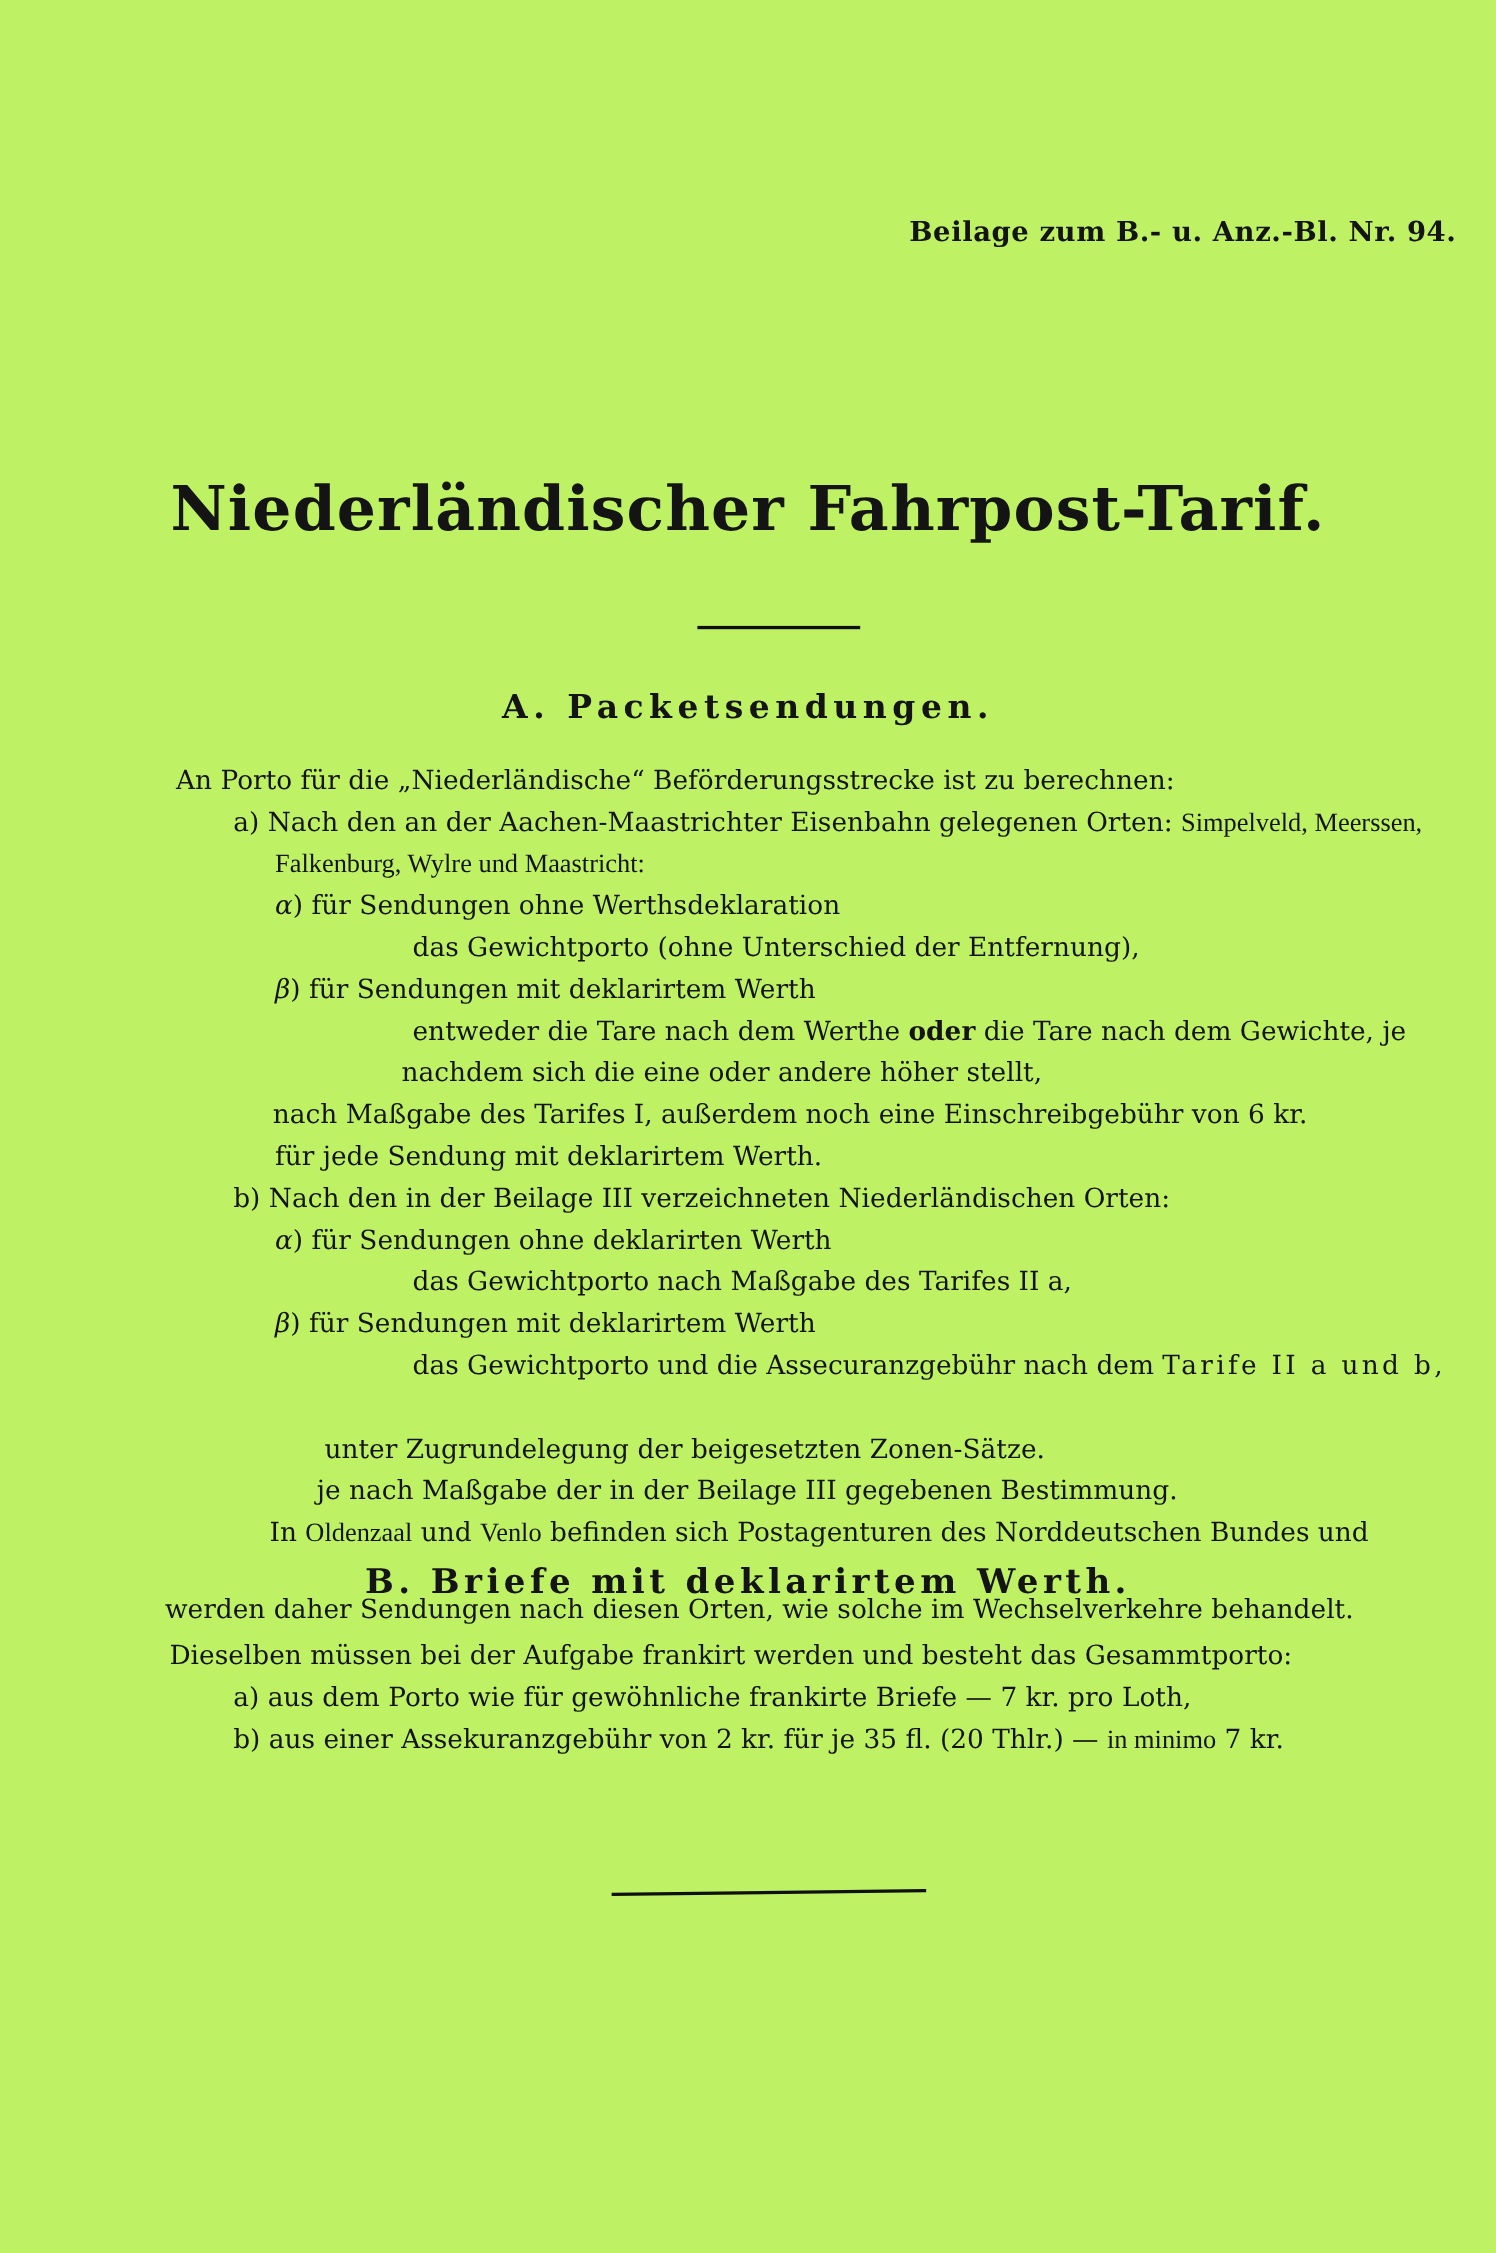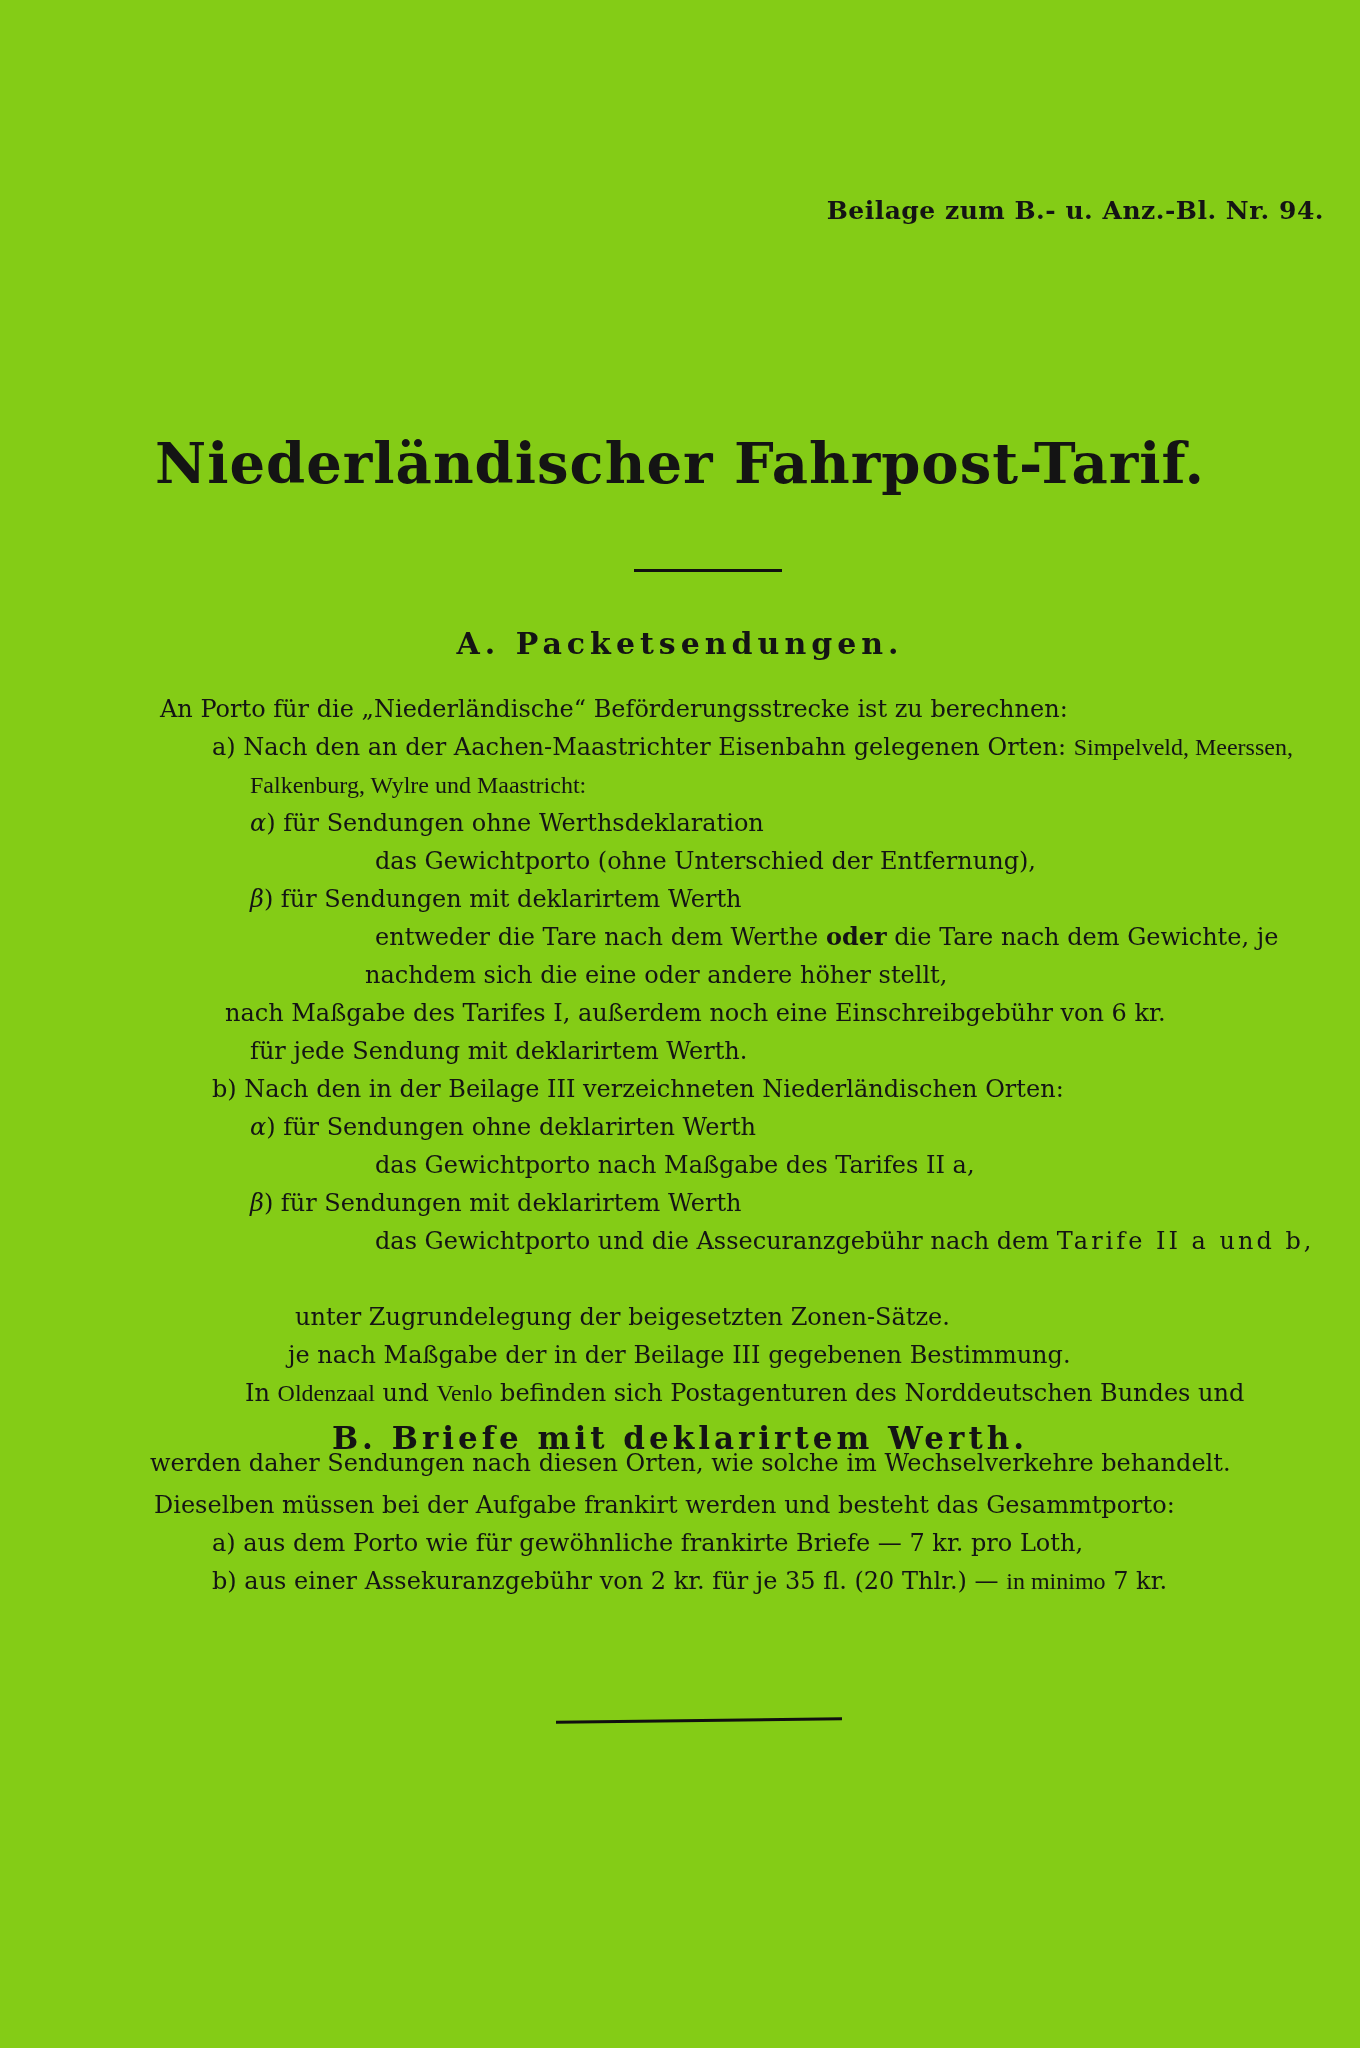--- a/index.html
+++ b/index.html
@@ -1,20 +1,20 @@
 <!DOCTYPE html>
 <html><head>
 <meta charset="utf-8">
 <style>
   html,body{margin:0;padding:0;background:#e8e8e8;}
   .page{
     position:relative;
     width:1360px;height:2048px;
     margin:0 auto;
-    background:#84cc16;
+    background:#bef264;
     color:#141414;
     font-family:"DejaVu Serif", serif;
     overflow:hidden;
   }
   .header-note{
     position:absolute; top:196px; right:36px;
     font-size:25px; font-weight:bold; letter-spacing:0.5px;
   }
   .doc-title{
     position:absolute; top:430px; left:0; width:100%;
@@ -65,21 +65,21 @@
 
   <div class="lines lines-a">
       <div class="tline" style="margin-left: 10px;"><span class="seg">An Porto für die „Niederländische“ Beförderungsstrecke ist zu berechnen:</span></div>
       <div class="tline" style="margin-left: 62px;"><span class="seg">a) Nach den an der Aachen-Maastrichter Eisenbahn gelegenen Orten: </span><span class="seg antiqua">Simpelveld, Meerssen,</span></div>
       <div class="tline" style="margin-left: 100px;"><span class="seg antiqua">Falkenburg, Wylre und Maastricht:</span></div>
       <div class="tline" style="margin-left: 100px;"><span class="seg italic">α</span><span class="seg">) für Sendungen ohne Werthsdeklaration</span></div>
       <div class="tline" style="margin-left: 225px;"><span class="seg">das Gewichtporto (ohne Unterschied der Entfernung),</span></div>
       <div class="tline" style="margin-left: 100px;"><span class="seg italic">β</span><span class="seg">) für Sendungen mit deklarirtem Werth</span></div>
       <div class="tline" style="margin-left: 225px;"><span class="seg">entweder die Tare nach dem Werthe </span><span class="seg bold">oder</span><span class="seg"> die Tare nach dem Gewichte, je</span></div>
       <div class="tline" style="margin-left: 215px;"><span class="seg">nachdem sich die eine oder andere höher stellt,</span></div>
-      <div class="tline" style="margin-left: 75px;"><span class="seg">nach Maßgabe des Tarifes I, außerdem noch eine Einschreibgebühr von 6 kr.</span></div>
+      <div class="tline" style="margin-left: 98px;"><span class="seg">nach Maßgabe des Tarifes I, außerdem noch eine Einschreibgebühr von 6 kr.</span></div>
       <div class="tline" style="margin-left: 100px;"><span class="seg">für jede Sendung mit deklarirtem Werth.</span></div>
       <div class="tline" style="margin-left: 62px;"><span class="seg">b) Nach den in der Beilage III verzeichneten Niederländischen Orten:</span></div>
       <div class="tline" style="margin-left: 100px;"><span class="seg italic">α</span><span class="seg">) für Sendungen ohne deklarirten Werth</span></div>
       <div class="tline" style="margin-left: 225px;"><span class="seg">das Gewichtporto nach Maßgabe des Tarifes II a,</span></div>
       <div class="tline" style="margin-left: 100px;"><span class="seg italic">β</span><span class="seg">) für Sendungen mit deklarirtem Werth</span></div>
       <div class="tline" style="margin-left: 225px;"><span class="seg">das Gewichtporto und die Assecuranzgebühr nach dem </span><span class="seg spaced">Tarife II a und b,</span></div>
       <div class="tline" style="margin-left: 145px; margin-top: 38px;"><span class="seg">unter Zugrundelegung der beigesetzten Zonen-Sätze.</span></div>
       <div class="tline" style="margin-left: 138px;"><span class="seg">je nach Maßgabe der in der Beilage III gegebenen Bestimmung.</span></div>
       <div class="tline" style="margin-left: 95px;"><span class="seg">In </span><span class="seg antiqua">Oldenzaal</span><span class="seg"> und </span><span class="seg antiqua">Venlo</span><span class="seg"> befinden sich Postagenturen des Norddeutschen Bundes und</span></div>
       <div class="tline" style="margin-left: 0px; margin-top: 32px;"><span class="seg">werden daher Sendungen nach diesen Orten, wie solche im Wechselverkehre behandelt.</span></div>

